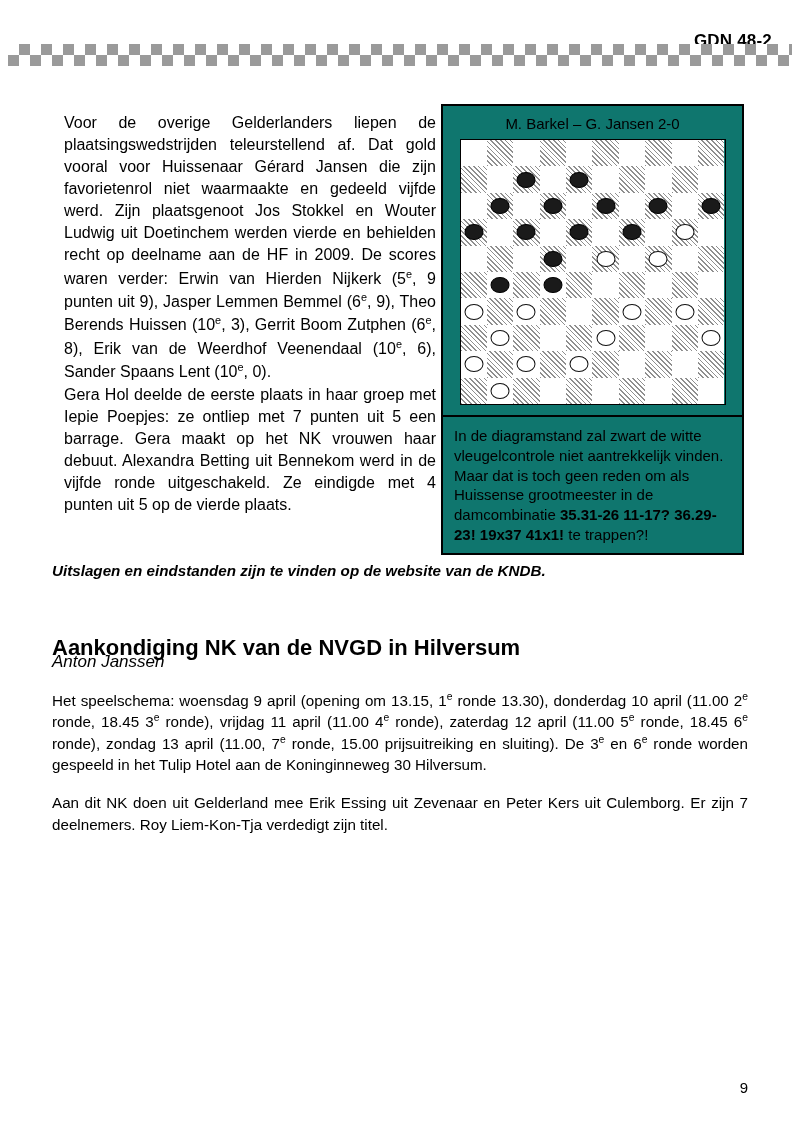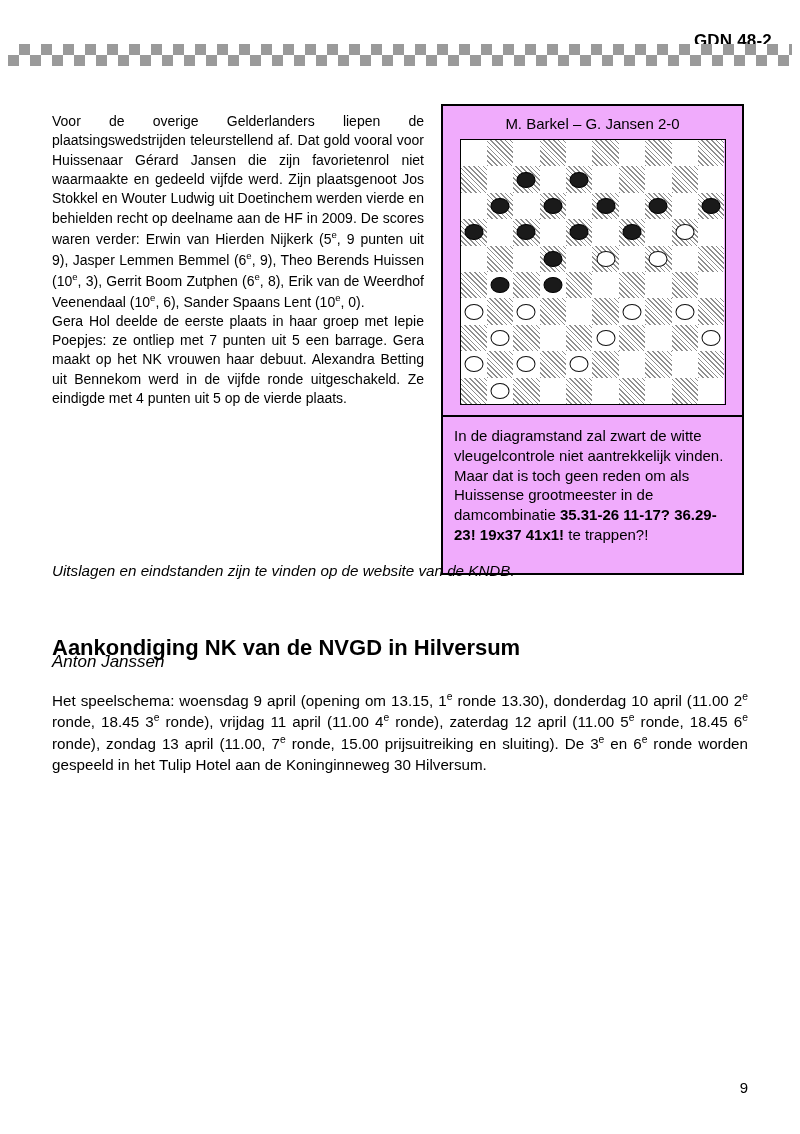--- a/index.html
+++ b/index.html
@@ -49,40 +49,40 @@
   
   .content {
     position: absolute;
     top: 104px;
     left: 52px;
     width: 696px;
   }
 
   .col-left {
     position: absolute;
-    left: 0;
+    left: 12px;
     top: 8px;
     width: 372px;
-    font-size: 14px;
+    font-size: 16px;
     line-height: 1.38;
     text-align: justify;
   }
   .col-left p {
     margin: 0;
   }
   sup { font-size: 0.68em; vertical-align: super; }
 
   
   .diagram-box {
     position: absolute;
     left: 389px;
     top: 0;
     width: 303px;
     border: 2px solid #000;
-    background: #f0abfc;
+    background: #0f766e;
     box-sizing: border-box;
   }
   .diagram-caption {
     text-align: center;
     font-size: 15px;
     padding: 9px 0 7px 0;
   }
   .board-wrap {
     display: flex;
     justify-content: center;
@@ -115,34 +115,35 @@
     border: 1px solid #000;
   }
   .piece.white {
     background: #ffffff;
     border: 1.6px solid #111;
   }
 
   .diagram-note {
     border-top: 2px solid #000;
     margin-top: 10px;
-    padding: 9px 11px 28px 11px;
+    padding: 9px 11px 8px 11px;
     font-size: 15px;
     line-height: 1.32;
   }
   .diagram-note b { font-weight: bold; }
 
   
   .italic-line {
     position: absolute;
     left: 52px;
     top: 562px;
     width: 700px;
     font-size: 15.2px;
     font-style: italic;
+    font-weight: bold;
   }
 
   
   .section-heading {
     position: absolute;
     left: 52px;
     top: 623px;
     font-size: 22px;
     font-weight: bold;
     margin-top: 12px;
@@ -358,15 +359,16 @@
 
 </div>
 
 <div class="italic-line">Uitslagen en eindstanden zijn te vinden op de website van de KNDB.</div>
 
 <div class="section-heading">Aankondiging NK van de NVGD in Hilversum</div>
 <div class="section-author">Anton Janssen</div>
 
 <div class="body-text">
   <p>Het speelschema: woensdag 9 april (opening om 13.15, 1<sup>e</sup> ronde 13.30), donderdag 10 april (11.00 2<sup>e</sup> ronde, 18.45 3<sup>e</sup> ronde), vrijdag 11 april (11.00 4<sup>e</sup> ronde), zaterdag 12 april (11.00 5<sup>e</sup> ronde, 18.45 6<sup>e</sup> ronde), zondag 13 april (11.00, 7<sup>e</sup> ronde, 15.00 prijsuitreiking en sluiting). De 3<sup>e</sup> en 6<sup>e</sup> ronde worden gespeeld in het Tulip Hotel aan de Koninginneweg 30 Hilversum.</p>
+  <p>Aan dit NK doen uit Gelderland mee Erik Essing uit Zevenaar en Peter Kers uit Culemborg. Er zijn 7 deelnemers. Roy Liem-Kon-Tja verdedigt zijn titel.</p>
 </div>
 
 <div class="page-number">9</div>
 
 </body></html>

